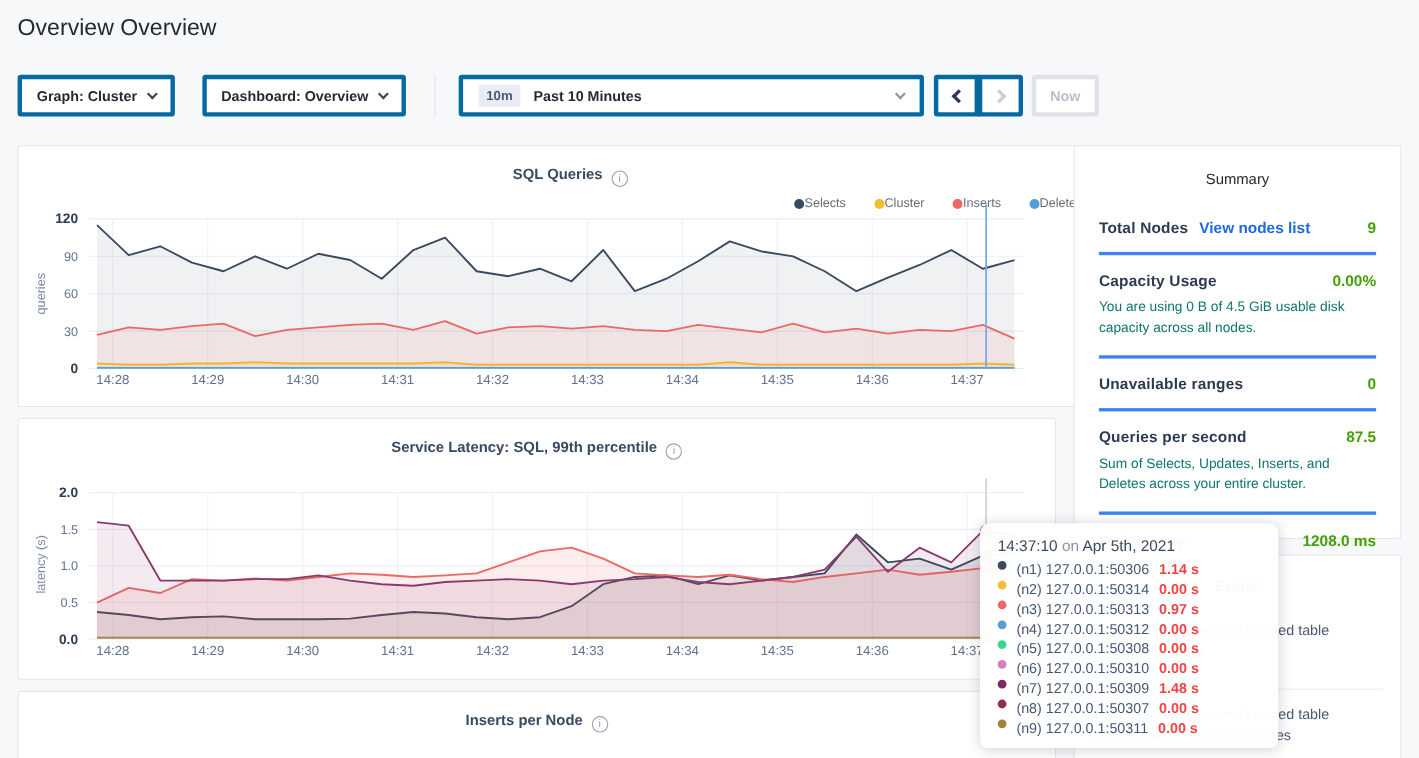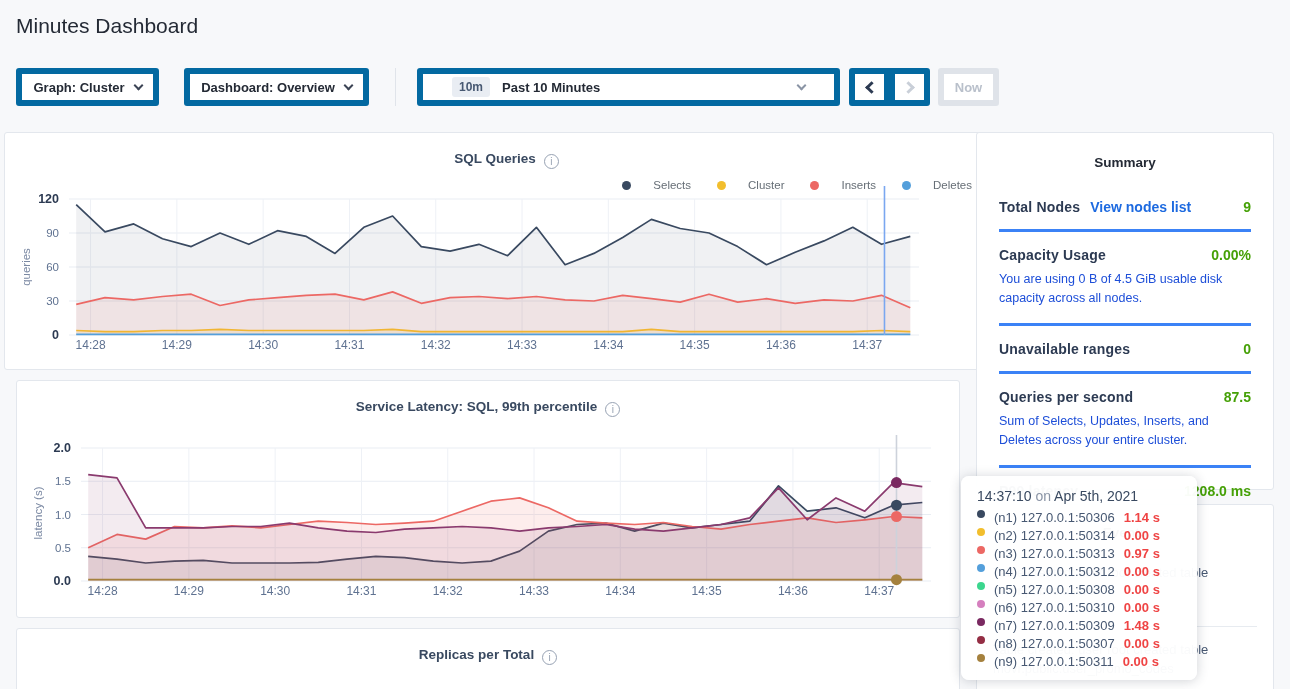--- a/index.html
+++ b/index.html
@@ -8,85 +8,85 @@
     font-family: "Liberation Sans", sans-serif;
     background:#f7f8fa; color:#242a35;
     overflow:hidden; position:relative;
   }
   #app { position:relative; width:1290px; height:689px; }
 
   
   .page-title { position:absolute; left:16px; top:14px; font-size:21px; font-weight:500; color:#242a35; }
   .controls { position:absolute; left:0; top:68px; width:1290px; height:38px; }
   .btn {
-    background:#fff; border:6px solid #0369a1; border-radius:3px; height:38px;
+    background:#fff; border:4px solid #0369a1; border-radius:3px; height:38px;
     display:inline-flex; align-items:center; justify-content:center;
     font-size:13px; font-weight:700; color:#242a35; cursor:pointer; position:absolute;
   }
   .dd1 { left:16px; width:143px; }
   .dd2 { left:184px; width:185px; }
   .vdivider { position:absolute; left:395px; top:0; width:1px; height:38px; background:#e0e4ea; }
-  .timesel { left:417px; width:423px; justify-content:flex-start; padding:0 29px; }
+  .timesel { left:417px; width:423px; justify-content:flex-start; padding:0 14px; }
   .time-badge { background:#e9edf3; border-radius:3px; padding:3px 7px; font-size:12px; font-weight:700; color:#475872; margin-right:12px; }
   .timesel .chev { margin-left:auto; border-color:#8a94a5; }
   .chev { display:inline-block; width:7px; height:7px; border-right:2px solid #3c4455; border-bottom:2px solid #3c4455; transform:rotate(45deg); margin-left:10px; margin-top:-4px; }
   .nav-prev { left:849px; width:41px; border-radius:3px 0 0 3px; }
   .nav-next { left:889px; width:41px; border-radius:0 3px 3px 0; }
   .arr { display:inline-block; width:9px; height:9px; border-left:3px solid #2c3a52; border-bottom:3px solid #2c3a52; }
   .arr.left { transform:rotate(45deg); margin-left:3px; }
   .arr.right { transform:rotate(225deg); border-color:#c9cfd8; margin-right:3px; }
   .now-btn { left:938px; width:61px; color:#b9c0cb; border-color:#dfe3e9; }
 
   
   .card { position:absolute; background:#fff; border:1px solid #e3e7ed; border-radius:3px; }
   .card-title { position:absolute; width:100%; top:18px; text-align:center; font-size:13.5px; font-weight:700; color:#394960; }
   .info-icon { display:inline-block; width:15px; height:15px; border:1px solid #97a2b3; border-radius:50%;
     color:#97a2b3; font-size:10px; line-height:13px; text-align:center; font-style:normal; vertical-align:-2px; margin-left:8px; font-weight:400; }
   .ylab { position:absolute; width:90px; text-align:center; font-size:11.5px; color:#7b89a3; transform:rotate(-90deg); }
   svg text { font-family:"Liberation Sans", sans-serif; }
 
-  #card-sql { left:4px; top:132px; width:1005px; height:238px; }
+  #card-sql { left:16px; top:132px; width:1005px; height:238px; }
   #card-lat { left:16px; top:380px; width:944px; height:238px; }
   #card-rep { left:16px; top:628px; width:944px; height:140px; }
   .legend { position:absolute; right:36px; top:46px; display:flex; gap:26px; align-items:center; }
-  .legend-item { display:flex; align-items:center; gap:22px; font-size:11.5px; color:#666e76; cursor:pointer; }
+  .legend-item { display:flex; align-items:center; gap:0; font-size:11.5px; color:#666e76; cursor:pointer; }
   .legend-dot { width:9px; height:9px; border-radius:50%; display:inline-block; }
 
   
   #card-summary { left:976px; top:132px; width:298px; height:358px; padding:16px 22px 8px; }
   #card-events  { left:976px; top:504px; width:298px; height:240px; padding:14px 16px; }
-  .panel-heading { text-align:center; font-size:13.5px; font-weight:700; color:#242a35; padding-top:6px; }
+  .panel-heading { text-align:center; font-size:13.5px; font-weight:400; color:#242a35; padding-top:6px; }
   .sum-section { padding:15px 0 14px; border-bottom:3px solid #3b82f6; }
   .sum-section:last-child { border-bottom:none; }
   .sum-line { display:flex; align-items:baseline; }
   .sum-label { font-size:14px; font-weight:700; color:#2c3a52; letter-spacing:.2px; }
   .sum-link { font-size:14px; font-weight:700; color:#1d6ae0; margin-left:10px; text-decoration:none; cursor:pointer;margin-top:14px; }
   .sum-value { margin-left:auto; font-size:14px; font-weight:700; color:#45a006; }
-  .sum-desc { font-size:12.5px; color:#1d4ed8; line-height:1.55; margin-top:7px; }
+  .sum-desc { font-size:12.5px; color:#0f766e; line-height:1.55; margin-top:7px; }
 
   .event-item { font-size:13px; color:#475872; line-height:1.4; padding:10px 0 26px; }
   .event-item + .event-item { border-top:1px solid #e7ebf0; padding-top:14px; }
   .events-body { margin-top:14px; }
 
   
-  #tooltip { position:absolute; left:961px; top:476px; width:236px; height:204px;
+  #tooltip { position:absolute; left:891px; top:476px; width:271px; height:204px;
     background:rgba(255,255,255,.97); border-radius:8px; box-shadow:0 1px 12px rgba(40,50,70,.22);
     padding:12px 14px 10px 16px; z-index:20; }
   .tt-head { font-size:14px; color:#394960; margin-bottom:6px; }
   .tt-head .tt-on { color:#8a94a5; }
   .tt-row { display:flex; height:18px; font-size:13px; color:#475872; }
   .tt-dot { width:8px; height:8px; border-radius:50%; margin-right:9px; flex:none; }
   .tt-val { font-weight:700; color:#ef4444; margin-left:9px; }
 </style>
 </head>
 <body>
 
 <div id="app">
 
-  <h1 class="page-title">Minutes Dashboard</h1>
+  <h1 class="page-title">Overview Overview</h1>
 
   <div class="controls">
     <button class="btn dd1">
       <span>Graph: Cluster</span>
       <span class="chev"></span>
     </button>
     <button class="btn dd2">
       <span>Dashboard: Overview</span>
       <span class="chev"></span>
     </button>
@@ -216,21 +216,21 @@
         <line x1="879.4822335025381" x2="879.4822335025381" y1="54" y2="200" stroke="#cdd2db" stroke-width="1.6"></line>
         <circle cx="879.4822335025381" cy="101.58" r="5.5" fill="#7a2961"></circle>
         <circle cx="879.4822335025381" cy="124.19000000000001" r="5.5" fill="#394960"></circle>
         <circle cx="879.4822335025381" cy="135.495" r="5.5" fill="#ec6864"></circle>
         <circle cx="879.4822335025381" cy="198.67" r="5.5" fill="#a5813e"></circle>
       </svg>
   </div>
 
   <div class="card" id="card-rep">
     <div class="card-title">
-      <span>Replicas per Total</span><span class="info-icon">i</span>
+      <span>Inserts per Node</span><span class="info-icon">i</span>
     </div>
   </div>
 
   <div class="card" id="card-summary">
     <div class="panel-heading">Summary</div>
     <div id="summary-rows">
         <div class="sum-section">
           <div class="sum-line">
             <span class="sum-label">Total Nodes</span>
             <a class="sum-link">View nodes list</a>

